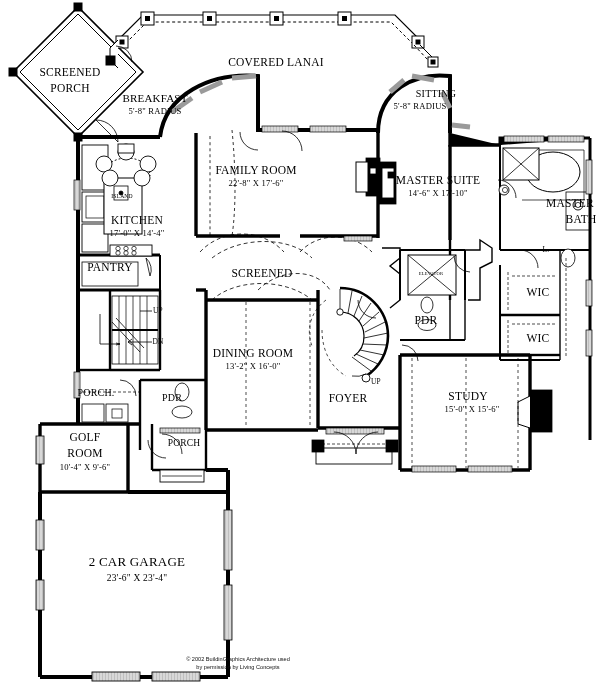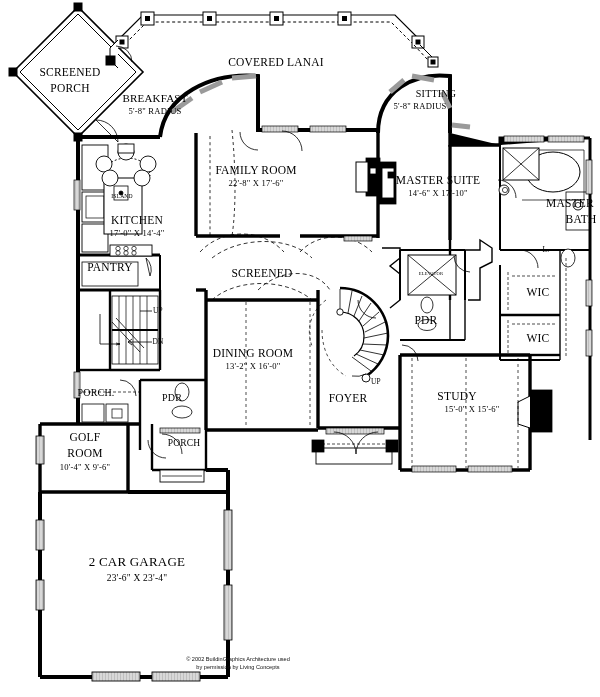--- a/index.html
+++ b/index.html
@@ -422,21 +422,21 @@
   <div class="lbl rm-name" style="left:538px;top:338px;">WIC</div>
   <div class="lbl sm" style="left:546px;top:250px;">L.</div>
 
   <div class="lbl rm-name" style="left:426px;top:320px;">PDR</div>
 
   <div class="lbl rm-name" style="left:253px;top:353px;">DINING ROOM</div>
   <div class="lbl rm-dim" style="left:253px;top:367px;">13'-2" X 16'-0"</div>
 
   <div class="lbl rm-name" style="left:348px;top:398px;text-align:center;">FOYER</div>
 
-  <div class="lbl rm-name" style="left:457px;top:396px;">STUDY</div>
+  <div class="lbl rm-name" style="left:468px;top:396px;">STUDY</div>
   <div class="lbl rm-dim" style="left:472px;top:410px;">15'-0" X 15'-6"</div>
 
   <div class="lbl rm-name" style="left:172px;top:398px;font-size:10px;">PDR</div>
 
   <div class="lbl rm-name" style="left:96px;top:393px;font-size:10px;">PORCH.</div>
 
   <div class="lbl rm-name" style="left:184px;top:443px;font-size:9.5px;">PORCH</div>
 
   <div class="lbl rm-name" style="left:85px;top:437px;">GOLF</div>
   <div class="lbl rm-name" style="left:85px;top:453px;">ROOM</div>

